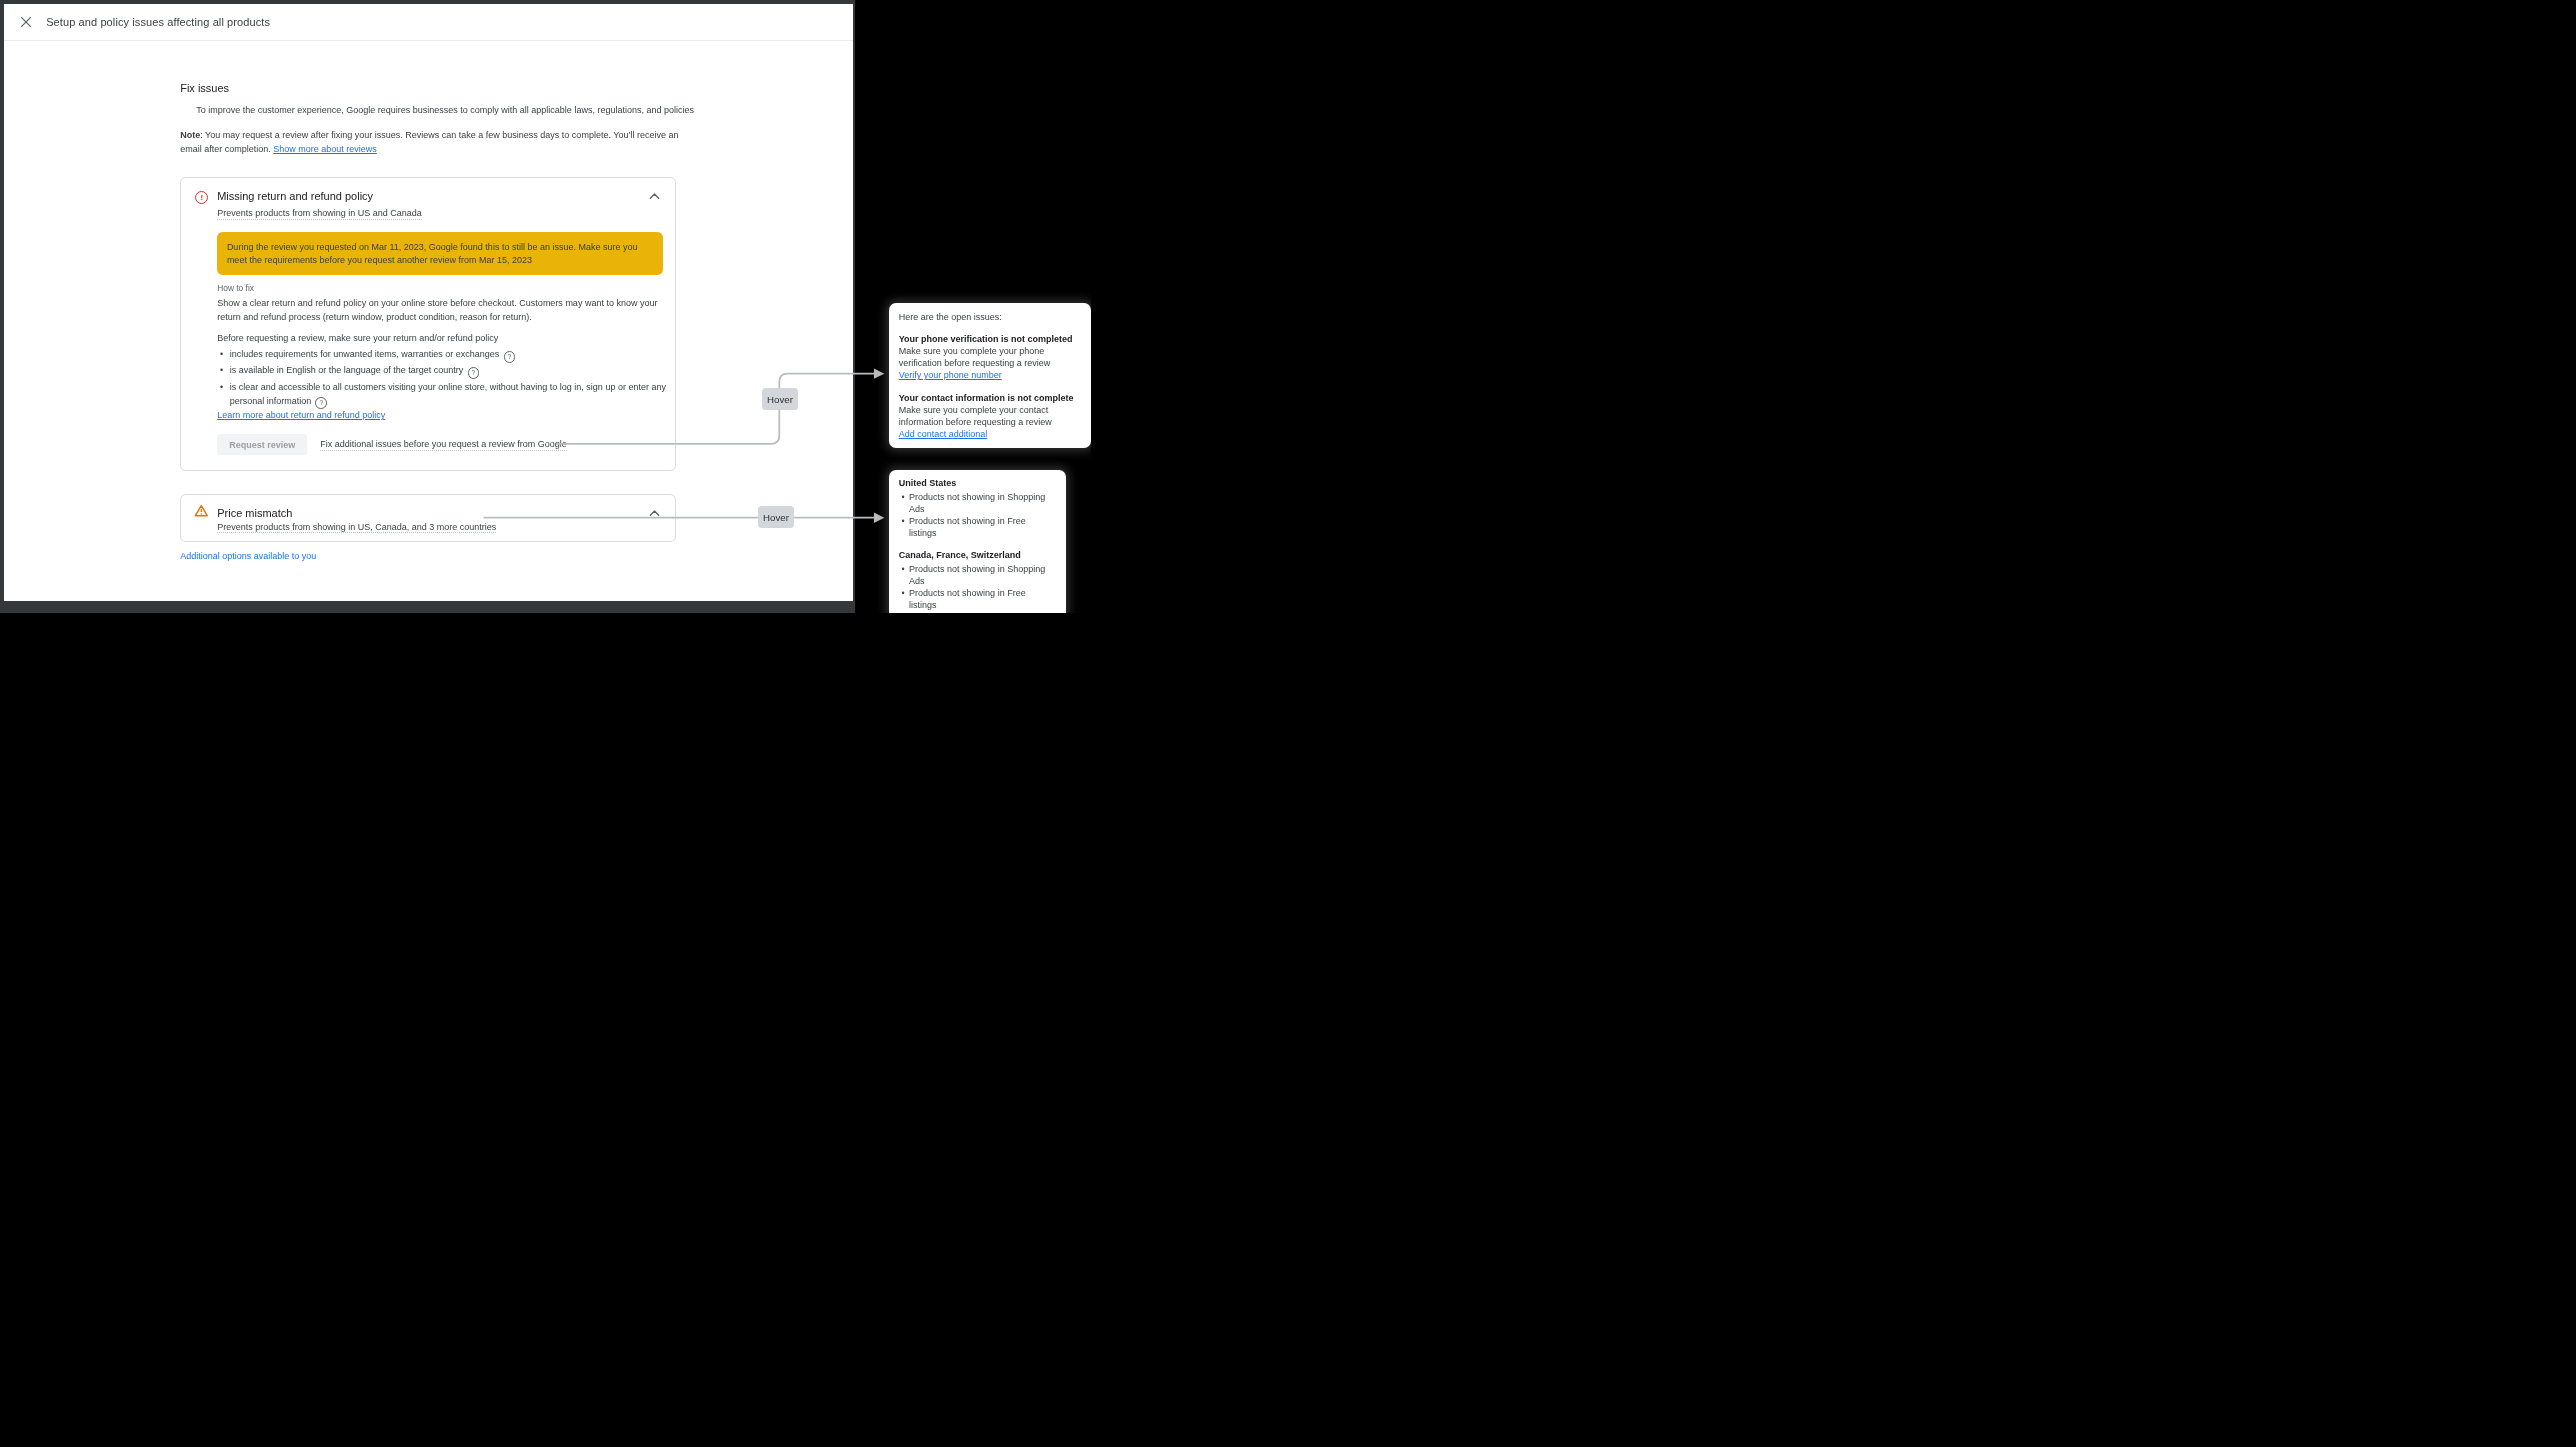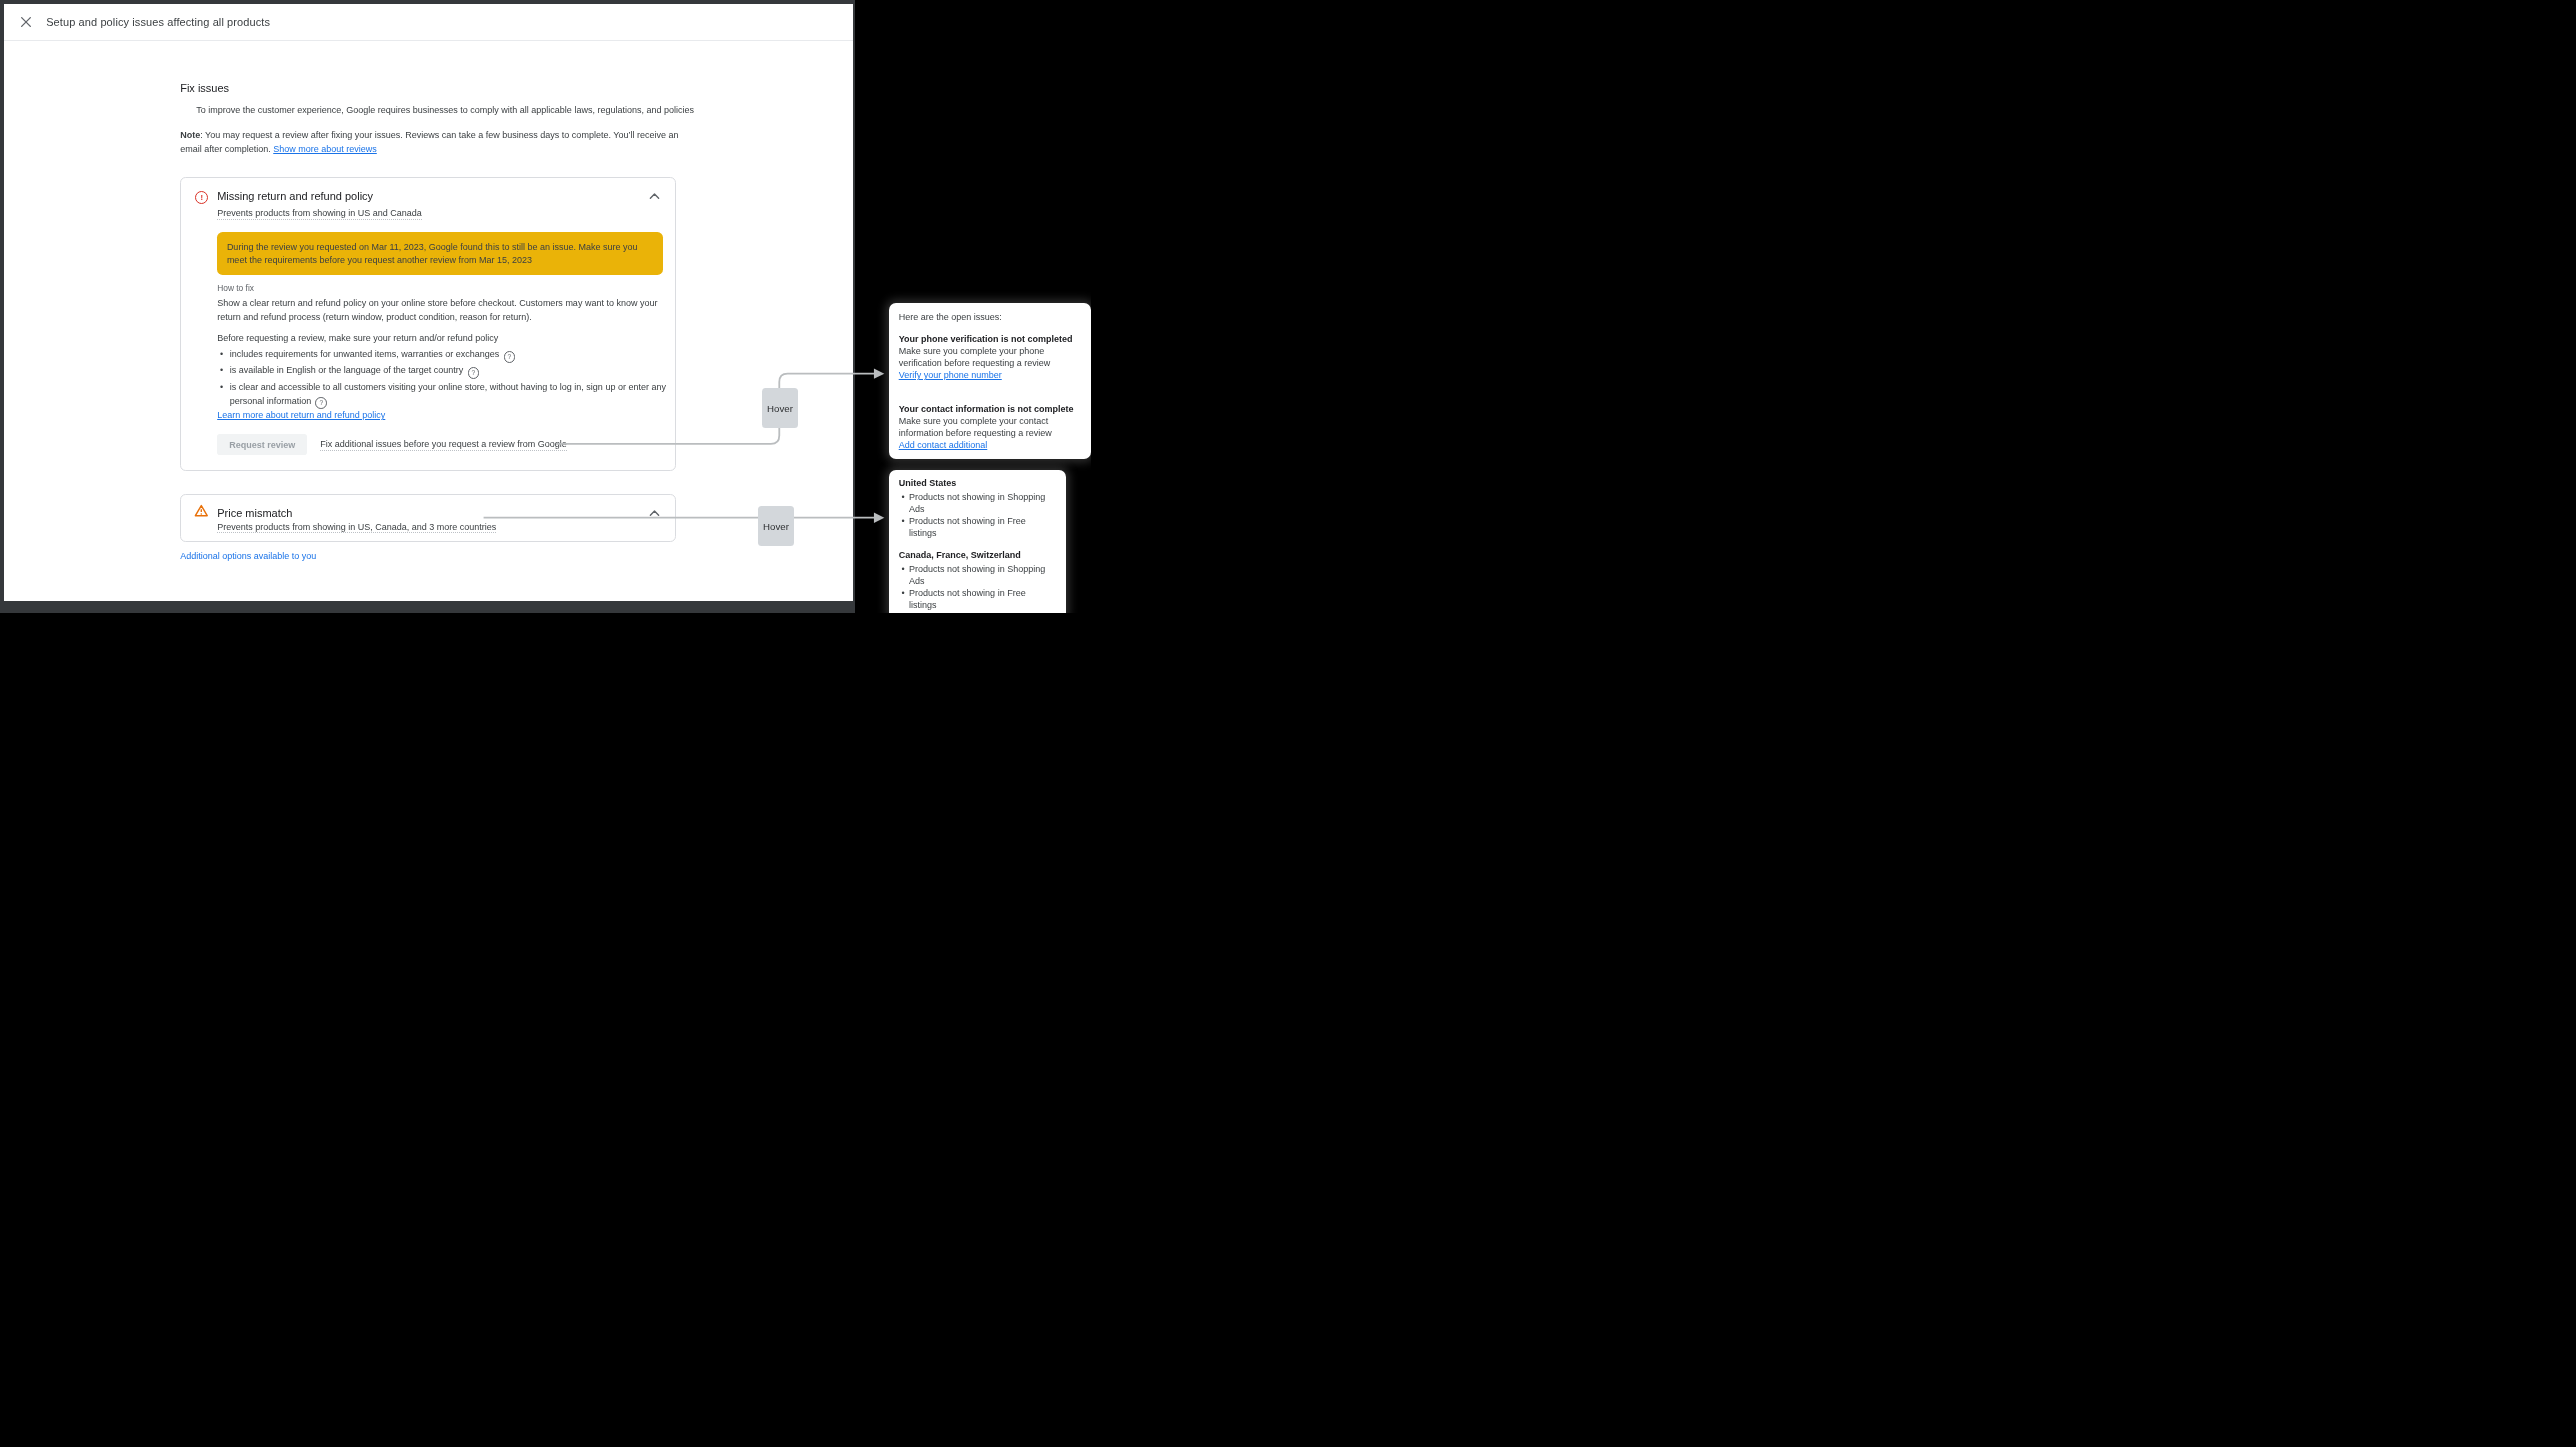--- a/index.html
+++ b/index.html
@@ -44,31 +44,31 @@
   .help{display:inline-flex;align-items:center;justify-content:center;width:9.7px;height:9.7px;
         border:0.9px solid #5f6368;border-radius:50%;margin-left:4.2px;vertical-align:-1.4px;cursor:pointer;}
   .help i{font-style:normal;font-size:6.6px;color:#5f6368;line-height:1;}
   .lm-link{position:absolute;left:36px;top:232px;font-size:9px;}
   .btn-disabled{position:absolute;left:36px;top:256px;width:90px;height:21px;border:none;border-radius:2.8px;
         background:#f1f3f4;color:#9aa0a6;font-size:9px;font-weight:bold;font-family:inherit;cursor:default;}
   .fixadd{position:absolute;left:139px;top:261px;font-size:9px;color:#3c4043;}
   .addl{position:absolute;left:176px;top:547px;font-size:9px;}
 
   .connectors{position:absolute;left:0;top:0;width:1091px;height:613px;pointer-events:none;}
-  .chip{position:absolute;width:36px;height:40px;background:#d3d7db;border-radius:3.5px;
+  .chip{position:absolute;width:36px;height:22px;background:#d3d7db;border-radius:3.5px;
         display:flex;align-items:center;justify-content:center;font-size:9.7px;color:#2d2f31;}
   .chip1{left:762px;top:388px;}
   .chip2{left:758px;top:506px;}
 
   .tip{position:absolute;background:#fff;border-radius:7px;color:#3c4043;font-size:9px;line-height:12px;
        box-shadow:0 0 9.7px 2.1px rgba(130,130,130,.38);}
   .tip1{left:889px;top:303px;width:202px;padding:7.7px 9.7px 8.4px 9.7px;box-sizing:border-box;}
   .tip2{left:889px;top:470px;width:177px;padding:7px 9.7px;box-sizing:border-box;}
   .tip-intro{margin-bottom:10.4px;}
-  .tip-block{margin-bottom:22px;}
+  .tip-block{margin-bottom:11px;}
   .tip-block:last-child{margin-bottom:0;}
   .tip-title{font-weight:bold;color:#202124;}
   .tip ul{margin:2px;padding:0;list-style:none;}
   .tip li{position:relative;padding-left:8.4px;}
   .tip li::before{content:"•";position:absolute;left:0.7px;color:#3c4043;}
   .tgroup{margin-bottom:10.4px;}
   .tgroup:last-child{margin-bottom:0;}
 </style>
 </head>
 <body>

